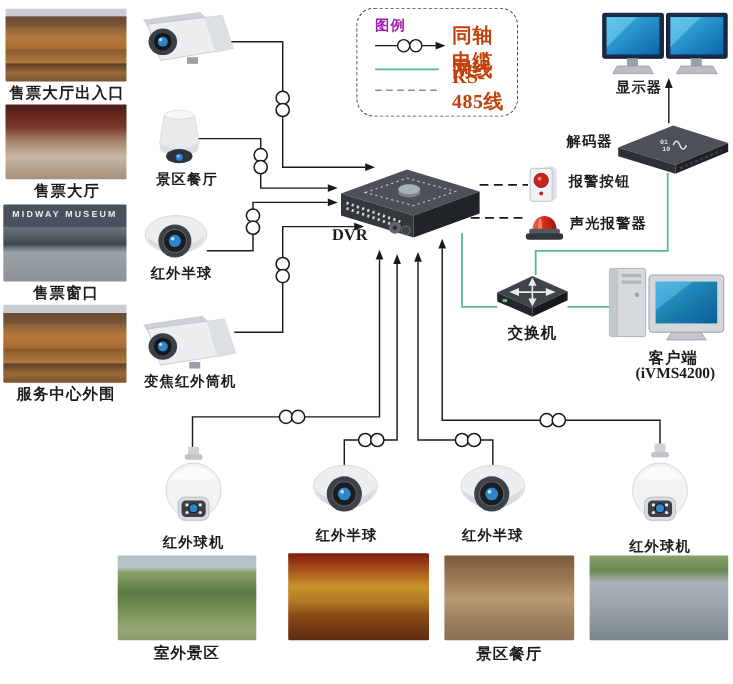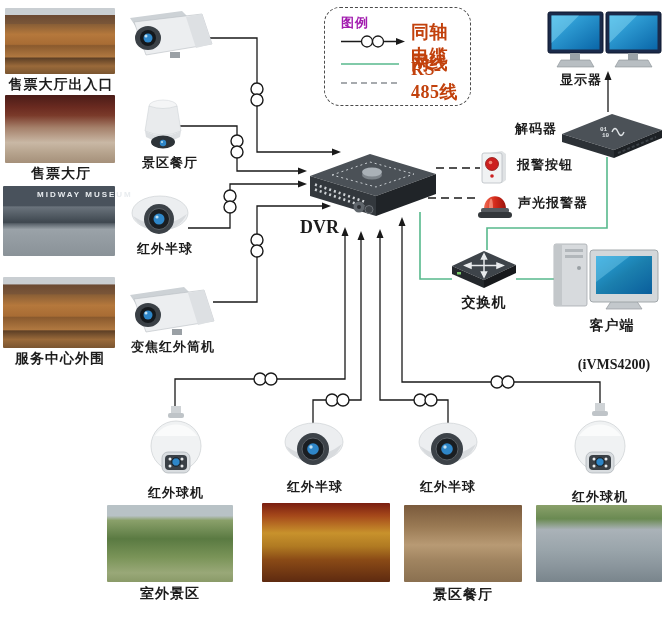--- a/index.html
+++ b/index.html
@@ -11,22 +11,22 @@
   .lbl.big{font-size:14px;}
   .serif{font-family:"Liberation Serif", serif;letter-spacing:0;}
   .photo{position:absolute;border-radius:1px;}
   .ph1,.ph4{background:linear-gradient(180deg,#c9ced2 0%,#c9ced2 10%,#6b4a33 11%,#7a5638 24%,#8a5f36 25%,#b5783c 40%,#a86c34 55%,#8a5a2e 57%,#b07840 74%,#5e4026 76%,#9a6a3a 88%,#7a5530 100%);}
   .ph2{background:linear-gradient(180deg,#4a1c18 0%,#6a2a20 18%,#7a3a2a 30%,#a5806a 48%,#c9b8a5 70%,#b5a28c 86%,#a5907a 100%);}
   .ph3{background:linear-gradient(180deg,#49525c 0%,#49525c 28%,#6a737c 30%,#3e474f 52%,#5a636b 54%,#9aa2a8 62%,#8a9298 100%);}
   .ph5{background:linear-gradient(180deg,#b8c2c6 0%,#b8c2c6 14%,#8aa06a 20%,#5a7a42 44%,#7a9458 68%,#99a878 88%,#8a9a68 100%);}
   .ph6{background:linear-gradient(180deg,#7a1e10 0%,#a5481a 16%,#c8922c 38%,#b07a22 55%,#8a4a16 72%,#5e2a10 100%);}
   .ph7{background:linear-gradient(180deg,#7a5a3c 0%,#9a7a54 28%,#b89a74 52%,#a08460 72%,#8a7050 100%);}
   .ph8{background:linear-gradient(180deg,#8aa06a 0%,#6a8a52 18%,#aab2b8 32%,#9aa5ab 58%,#8a959c 80%,#79858c 100%);}
-  .ph-overlay{position:absolute;left:0;top:4px;width:100%;text-align:left;color:#e8ecef;
-       font-weight:700;font-size:8px;letter-spacing:2px;font-family:"Liberation Sans",sans-serif;padding-left:34px;}
+  .ph-overlay{position:absolute;left:0;top:4px;width:100%;text-align:center;color:#e8ecef;
+       font-weight:700;font-size:8px;letter-spacing:2px;font-family:"Liberation Sans",sans-serif;}
   .legend{position:absolute;left:324px;top:7px;width:147px;height:99px;
        border:1.6px dashed #4a4a4a;border-radius:16px;box-sizing:border-box;padding:5px 8px 4px 14px;}
   .legend-title{font-size:13px;font-weight:700;color:#a21caf;letter-spacing:1px;margin:1px 0 2px 2px;}
   .legend-row{display:flex;align-items:center;height:19px;}
   .legend-row .sym{flex:0 0 72px;}
   .legend-row .ltext{font-size:18px;font-weight:600;color:#c2410c;letter-spacing:0.5px;}
 </style>
 </head>
 <body>
 
@@ -126,20 +126,21 @@
 
   <div class="photo ph1" style="left:5px;top:8px;width:110px;height:66px;"></div>
   <div class="lbl big" style="left:6px;top:76px;width:110px;">售票大厅出入口</div>
 
   <div class="photo ph2" style="left:5px;top:95px;width:110px;height:68px;"></div>
   <div class="lbl big" style="left:6px;top:165px;width:110px;">售票大厅</div>
 
   <div class="photo ph3" style="left:3px;top:186px;width:112px;height:70px;">
     <span class="ph-overlay">MIDWAY MUSEUM</span>
   </div>
+  <div class="lbl big" style="left:4px;top:258px;width:112px;">售票窗口</div>
 
   <div class="photo ph4" style="left:3px;top:277px;width:112px;height:71px;"></div>
   <div class="lbl big" style="left:4px;top:350px;width:112px;">服务中心外围</div>
 
   <svg class="abs" style="left:126px;top:9px;" width="88" height="52">
     <polygon points="4,9 56,2 66,12 12,21" fill="#cdd2d6"></polygon>
     <polygon points="8,13 76,5 86,35 20,46" fill="#eceef0" stroke="#b9bec2" stroke-width="0.6"></polygon>
     <polygon points="60,8 76,5 86,35 70,39" fill="#dde0e3"></polygon>
     <ellipse cx="22" cy="29" rx="13" ry="12" fill="#3a4046"></ellipse>
     <circle cx="22" cy="29" r="8" fill="#14181c"></circle>
@@ -186,21 +187,21 @@
     <polygon points="70,50 130,28 130,48 70,70" fill="#202428"></polygon>
     <polygon points="26,29 64,16 108,28 70,41" fill="none" stroke="#c9ced2" stroke-width="1" stroke-dasharray="2,3"></polygon>
     <ellipse cx="66" cy="29" rx="10" ry="4.5" fill="#7d848a"></ellipse>
     <ellipse cx="66" cy="26" rx="10" ry="4.5" fill="#aab1b7"></ellipse>
     <line x1="9" y1="38.5" x2="58" y2="55.5" stroke="#cfd3d6" stroke-width="2.6" stroke-dasharray="2,3"></line>
     <line x1="9" y1="43.5" x2="58" y2="60.5" stroke="#cfd3d6" stroke-width="2.6" stroke-dasharray="2,3"></line>
     <circle cx="53" cy="61" r="5.5" fill="#60666c"></circle>
     <circle cx="53" cy="61" r="2" fill="#2b2f33"></circle>
     <circle cx="63" cy="63.5" r="4" fill="#3e4348" stroke="#787e84" stroke-width="0.8"></circle>
   </svg>
-  <div class="lbl serif" style="left:300px;top:217px;width:36px;font-size:18px;">DVR</div>
+  <div class="lbl serif" style="left:300px;top:206px;width:36px;font-size:15px;">DVR</div>
 
   <svg class="abs" style="left:547px;top:11px;" width="116" height="62">
     <defs>
       <linearGradient id="mscr" x1="0" y1="0" x2="1" y2="1">
         <stop offset="0" stop-color="#3fb6e8"></stop>
           <stop offset="1" stop-color="#0a66a8"></stop>
       </linearGradient>
     </defs>
     <g>
       <rect x="1" y="1" width="55" height="41" rx="2" fill="#1b2a4a" stroke="#0e1830" stroke-width="1"></rect>
@@ -282,21 +283,21 @@
     <rect x="2" y="2" width="8" height="62" fill="#c3c7ca"></rect>
     <rect x="13" y="7" width="18" height="3" fill="#b2b7bb"></rect>
     <rect x="13" y="13" width="18" height="3" fill="#b2b7bb"></rect>
     <circle cx="27" cy="26" r="2" fill="#9aa0a4"></circle>
     <polygon points="60,58 84,58 90,67 54,67" fill="#c3c8cc" stroke="#959a9e" stroke-width="0.7"></polygon>
     <rect x="38" y="8" width="68" height="52" rx="3" fill="#d3d7da" stroke="#9aa0a4" stroke-width="0.9"></rect>
     <rect x="44" y="14" width="56" height="38" fill="url(#cscr)"></rect>
     <polygon points="44,14 78,14 44,40" fill="#7fd2ef" opacity="0.4"></polygon>
   </svg>
   <div class="lbl big" style="left:582px;top:317px;width:60px;">客户端</div>
-  <div class="lbl serif" style="left:564px;top:333px;width:100px;font-size:14px;margin-top:24px;">(iVMS4200)</div>
+  <div class="lbl serif" style="left:564px;top:333px;width:100px;font-size:14px;">(iVMS4200)</div>
 
   <svg class="abs" style="left:149px;top:406px;" width="54" height="78">
     <rect x="22" y="0" width="10" height="9" fill="#cfd3d6"></rect>
     <rect x="19" y="7" width="16" height="5" rx="2" fill="#bfc4c8"></rect>
     <circle cx="27" cy="40" r="25" fill="#f0f2f3" stroke="#d0d4d7" stroke-width="0.8"></circle>
     <path d="M6,30 a25,25 0 0 1 42,0 Z" fill="#fafbfb"></path>
     <rect x="13" y="46" width="28" height="21" rx="6" fill="#d9dde0" stroke="#aab0b4" stroke-width="0.7"></rect>
     <rect x="16" y="49" width="22" height="15" rx="4" fill="#3a4046"></rect>
     <circle cx="21" cy="53" r="1.5" fill="#e8eaec"></circle>
       <circle cx="33" cy="53" r="1.5" fill="#e8eaec"></circle>

